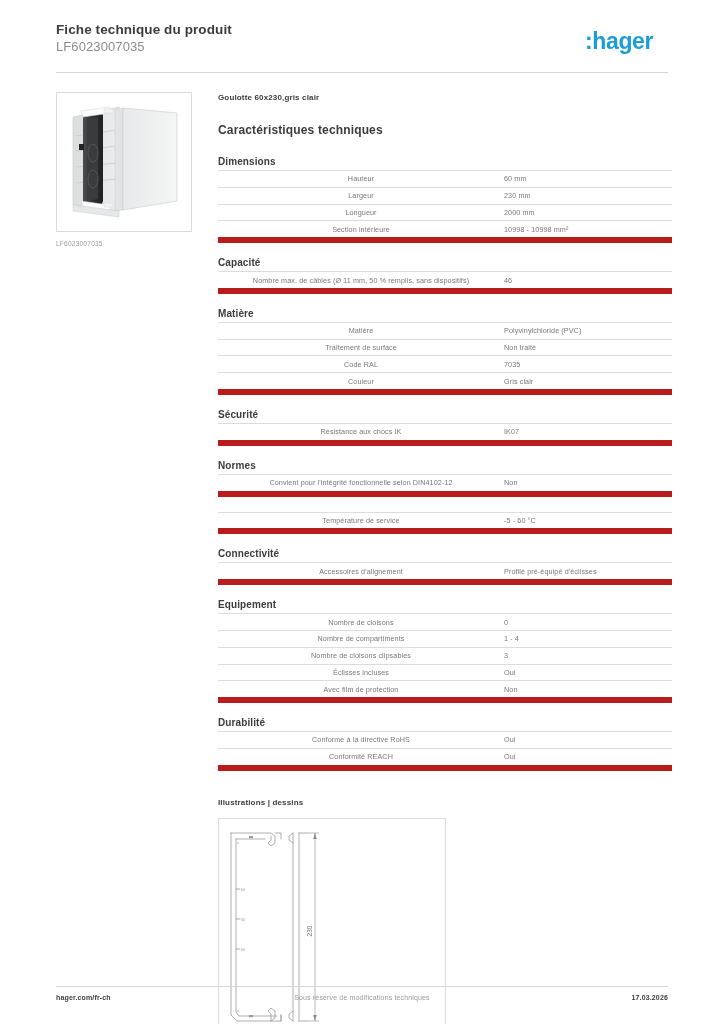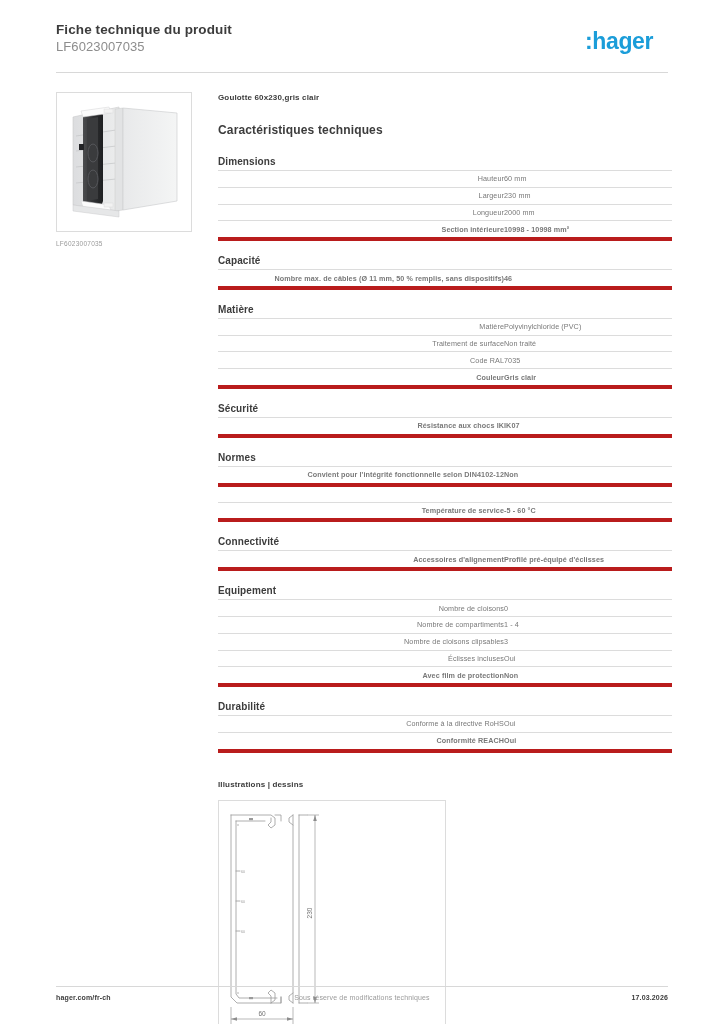--- a/index.html
+++ b/index.html
@@ -132,32 +132,31 @@
 
   table.spec-table {
     width: 100%;
     border-collapse: collapse;
     table-layout: fixed;
   }
   table.spec-table tr {
     border-top: 1px solid #dcdcdc;
   }
   table.spec-table tr:last-child {
-    border-bottom: 4px solid #b91c1c;
-    font-weight: bold;
+    border-bottom: 6px solid #b91c1c;
   }
   table.spec-table td {
     font-size: 7.2px;
     color: #787878;
     line-height: 9px;
     padding: 3.4px 0 3.4px 0;
     letter-spacing: .1px;
     vertical-align: top;
   }
-  td.spec-label { text-align: right; width: 63%; }
+  td.spec-label { text-align: center; width: 63%; }
   td.spec-value { width: 37%; }
 
   
   .draw-heading {
     font-size: 8px;
     font-weight: bold;
     color: #3c3c3c;
     letter-spacing: .15px;
     line-height: 11px;
     margin: 26px 0 10px 0;

